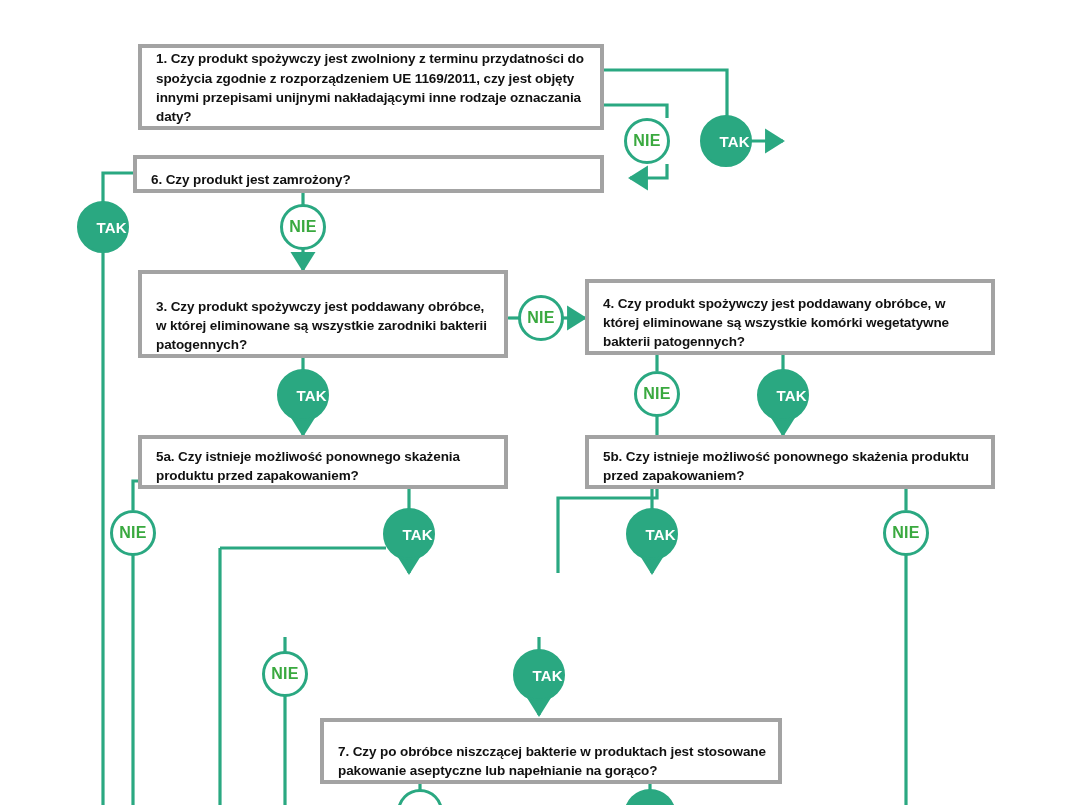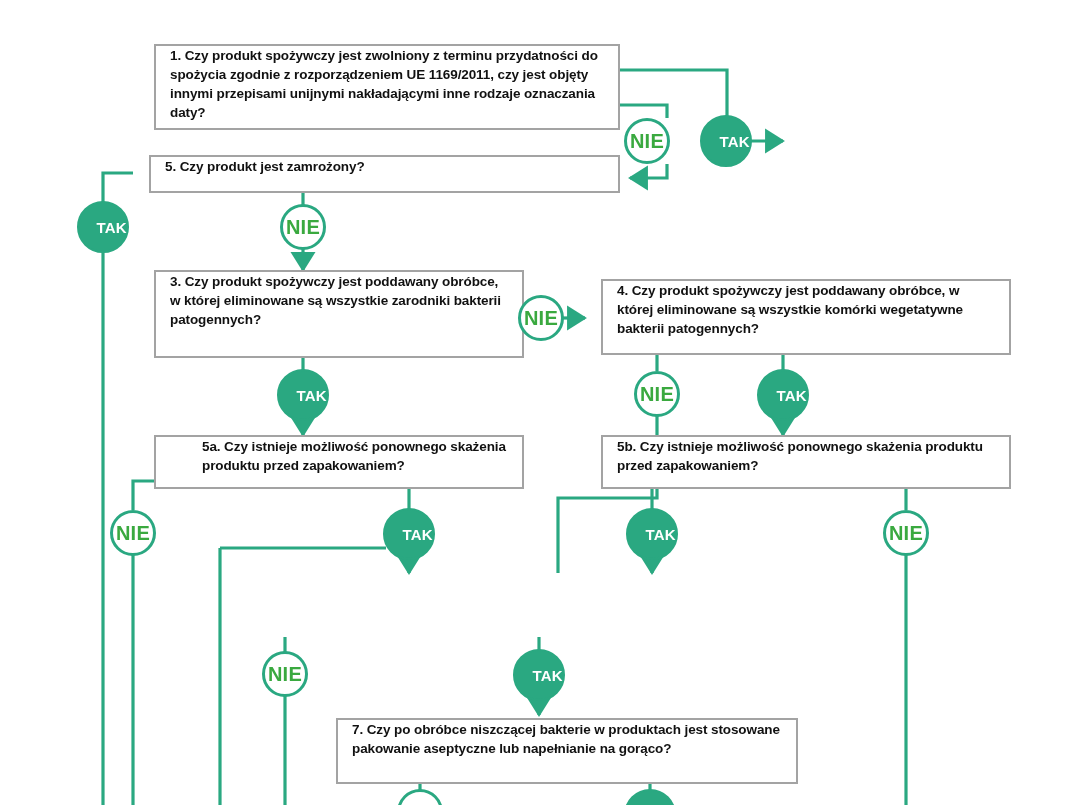--- a/index.html
+++ b/index.html
@@ -1,26 +1,26 @@
 <!DOCTYPE html>
 <html><head>
 <meta charset="utf-8">
 <style>
   html,body{margin:0;padding:0;background:#ffffff;}
   body{font-family:"Liberation Sans",sans-serif;}
   #stage{position:relative;width:1080px;height:805px;background:#ffffff;overflow:hidden;}
   svg#wires{position:absolute;left:0;top:0;width:1080px;height:805px;}
-  .qbox{position:absolute;box-sizing:border-box;background:#ffffff;border:2px solid #a3a3a3;
-        display:flex;align-items:flex-start;margin-left:16px;}
+  .qbox{position:absolute;box-sizing:border-box;background:#ffffff;border:4px solid #a3a3a3;
+        display:flex;align-items:flex-end;}
   .qbox .qtext{font-size:13.5px;font-weight:bold;color:#111111;line-height:1.42;
         padding:0 10px 0 14px;letter-spacing:-.1px;}
   .node{position:absolute;box-sizing:border-box;border-radius:50%;display:flex;
         align-items:center;justify-content:center;font-weight:bold;letter-spacing:.3px;}
   .node.tak{background:#2aa881;border:2px solid #2aa881;color:#ffffff;font-size:15px;justify-content:flex-end;}
-  .node.nie{background:#ffffff;border:3px solid #2aa881;color:#3aa93f;font-size:20px;}
+  .node.nie{background:#ffffff;border:3px solid #2aa881;color:#3aa93f;font-size:16px;}
   .endcircle{position:absolute;border-radius:50%;background:#31808f;display:flex;
         align-items:center;justify-content:center;}
   .endcircle .etext{color:#ffffff;font-weight:bold;font-size:15.5px;line-height:1.45;
         text-align:left;padding-left:6px;}
 </style>
 </head>
 <body>
 
 <div id="stage">
 
@@ -81,32 +81,32 @@
       <path d="M420,784 L420,790"></path>
       <path d="M650,784 L650,790"></path>
     </g>
   </svg>
 
   <div class="qbox" style="left:138px;top:44px;width:466px;height:86px;">
     <div class="qtext">1. Czy produkt spożywczy jest zwolniony z terminu przydatności do spożycia zgodnie z rozporządzeniem UE 1169/2011, czy jest objęty innymi przepisami unijnymi nakładającymi inne rodzaje oznaczania daty?</div>
   </div>
 
   <div class="qbox" style="left:133px;top:155px;width:471px;height:38px;">
-    <div class="qtext">5. Czy produkt jest zamrożony?</div>
+    <div class="qtext">6. Czy produkt jest zamrożony?</div>
   </div>
 
   <div class="qbox" style="left:138px;top:270px;width:370px;height:88px;">
     <div class="qtext">3. Czy produkt spożywczy jest poddawany obróbce, w której eliminowane są wszystkie zarodniki bakterii patogennych?</div>
   </div>
 
   <div class="qbox" style="left:585px;top:279px;width:410px;height:76px;">
     <div class="qtext">4. Czy produkt spożywczy jest poddawany obróbce, w której eliminowane są wszystkie komórki wegetatywne bakterii patogennych?</div>
   </div>
 
-  <div class="qbox" style="left:138px;top:435px;width:370px;height:54px;padding-left:32px;">
+  <div class="qbox" style="left:138px;top:435px;width:370px;height:54px;">
     <div class="qtext">5a. Czy istnieje możliwość ponownego skażenia produktu  przed zapakowaniem?</div>
   </div>
 
   <div class="qbox" style="left:585px;top:435px;width:410px;height:54px;">
     <div class="qtext">5b. Czy istnieje możliwość ponownego skażenia produktu przed zapakowaniem?</div>
   </div>
 
 
   <div class="qbox" style="left:320px;top:718px;width:462px;height:66px;">
     <div class="qtext">7. Czy po obróbce niszczącej bakterie w produktach jest stosowane pakowanie aseptyczne lub napełnianie na gorąco?</div>

